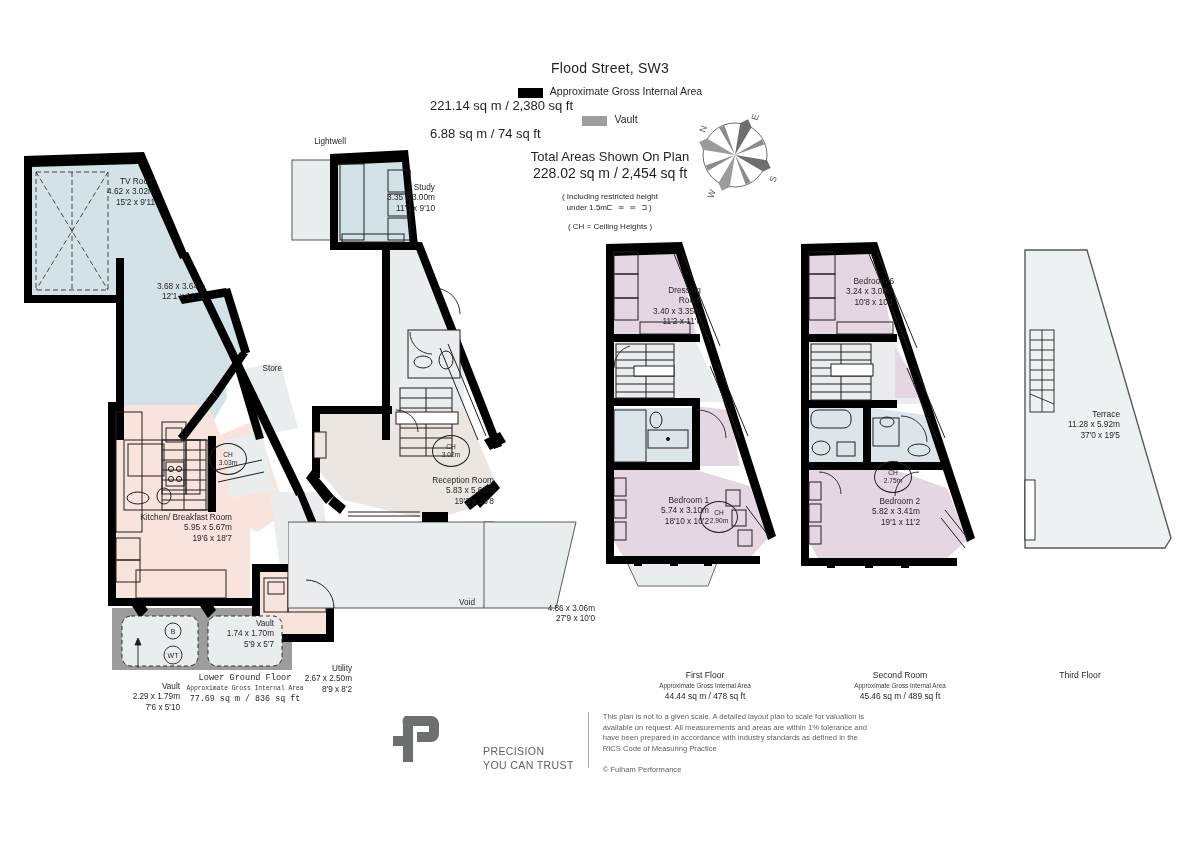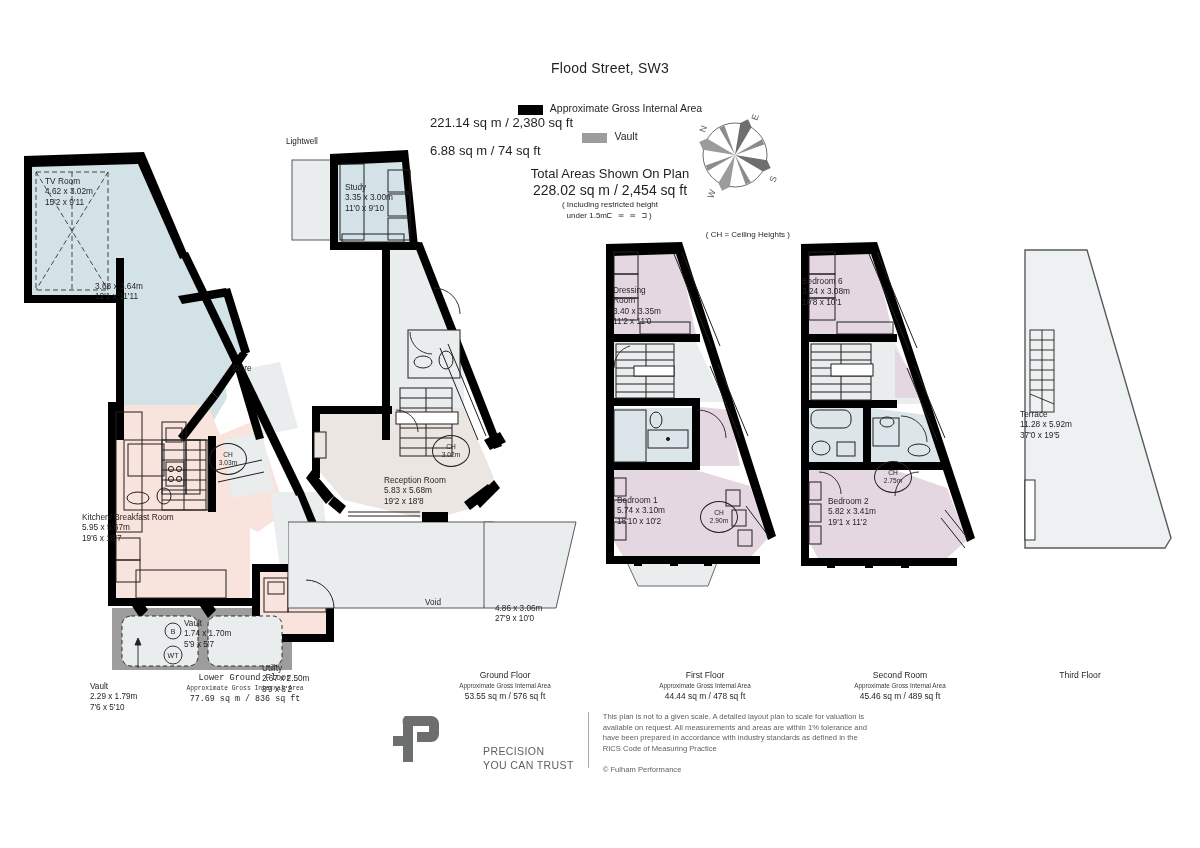--- a/index.html
+++ b/index.html
@@ -2,38 +2,38 @@
 <html><head>
 <meta charset="utf-8">
 <style>
   html,body{margin:0;padding:0;background:#ffffff;}
   body{width:1200px;height:848px;overflow:hidden;
        font-family:"Liberation Sans","DejaVu Sans",sans-serif;color:#231f20;}
   #stage{position:relative;width:1200px;height:848px;}
 
   
   .hdr{position:absolute;left:430px;top:60px;width:360px;text-align:center;}
-  .hdr-title{font-size:14px;letter-spacing:.2px;color:#231f20;margin-bottom:26px;}
+  .hdr-title{font-size:14px;letter-spacing:.2px;color:#231f20;margin-bottom:9px;}
   .key-row{display:flex;align-items:flex-start;justify-content:center;gap:7px;}
   .swatch{width:25px;height:10px;flex:0 0 auto;margin-top:3px;}
   .swatch.black{background:#000000;}
   .swatch.grey{background:#9d9d9d;}
   .key-txt{font-size:10.5px;line-height:13.5px;text-align:left;}
   .key-center{font-size:13px;line-height:13.5px;text-align:left;}
   .total-l{font-size:13px;margin-top:9px;}
   .total-v{font-size:14px;margin-top:1px;}
-  .note-sm{font-size:8px;line-height:11px;margin-top:1px;color:#231f20;}
-  .note-sm2{font-size:8px;line-height:11px;margin-top:8px;text-align:right;}
+  .note-sm{font-size:8px;line-height:11px;margin-top:10px;color:#231f20;}
+  .note-sm2{font-size:8px;line-height:11px;margin-top:8px;}
   .rh-glyph{letter-spacing:1px;font-family:"Liberation Mono","DejaVu Sans Mono",monospace;}
 
   
   .compass{position:absolute;left:683px;top:103px;width:104px;height:104px;}
 
   
-  .lbl{position:absolute;font-size:8.2px;line-height:10.3px;text-align:left;
+  .lbl{position:absolute;font-size:8.2px;line-height:10.3px;text-align:right;
        color:#231f20;white-space:nowrap;}
   .lbl.room{font-size:8.3px;line-height:10.4px;}
 
   
   .cap{position:absolute;text-align:center;font-size:8.4px;line-height:10.6px;white-space:nowrap;}
   .cap .c1{font-size:8.6px;}
   .cap .c2{font-size:6.3px;color:#3a3a3a;}
   .cap .c3{font-size:8.4px;}
 
   
@@ -351,25 +351,20 @@
     <div>19'2 x 18'8</div>
   </div>
   <div class="lbl" style="left:425px;top:598px;width:50px;">Void</div>
   <div class="lbl" style="left:495px;top:604px;width:100px;">
     <div>4.86 x 3.06m</div>
     <div>27'9 x 10'0</div>
   </div>
   <div class="ch" style="left:432px;top:435px;width:36px;height:30px;">
     <span>CH</span>
     <span>3.02m</span>
-  </div>
-  <div class="cap" style="left:415px;top:670px;width:180px;">
-    <div class="c1">Ground Floor</div>
-    <div class="c2">Approximate Gross Internal Area</div>
-    <div class="c3">53.55 sq m  /  576 sq ft</div>
   </div>
 
   <div class="plan" style="left:600px;top:238px;">
     <svg width="200" height="350" viewBox="0 0 200 350">
 
       <polygon points="12,12 78,10 96,96 12,96" fill="#e5d7e2"></polygon>
 
       <polygon points="12,104 96,104 124,164 12,164" fill="#e9edee"></polygon>
 
       <polygon points="12,170 92,170 92,228 12,228" fill="#dce6ea"></polygon>

